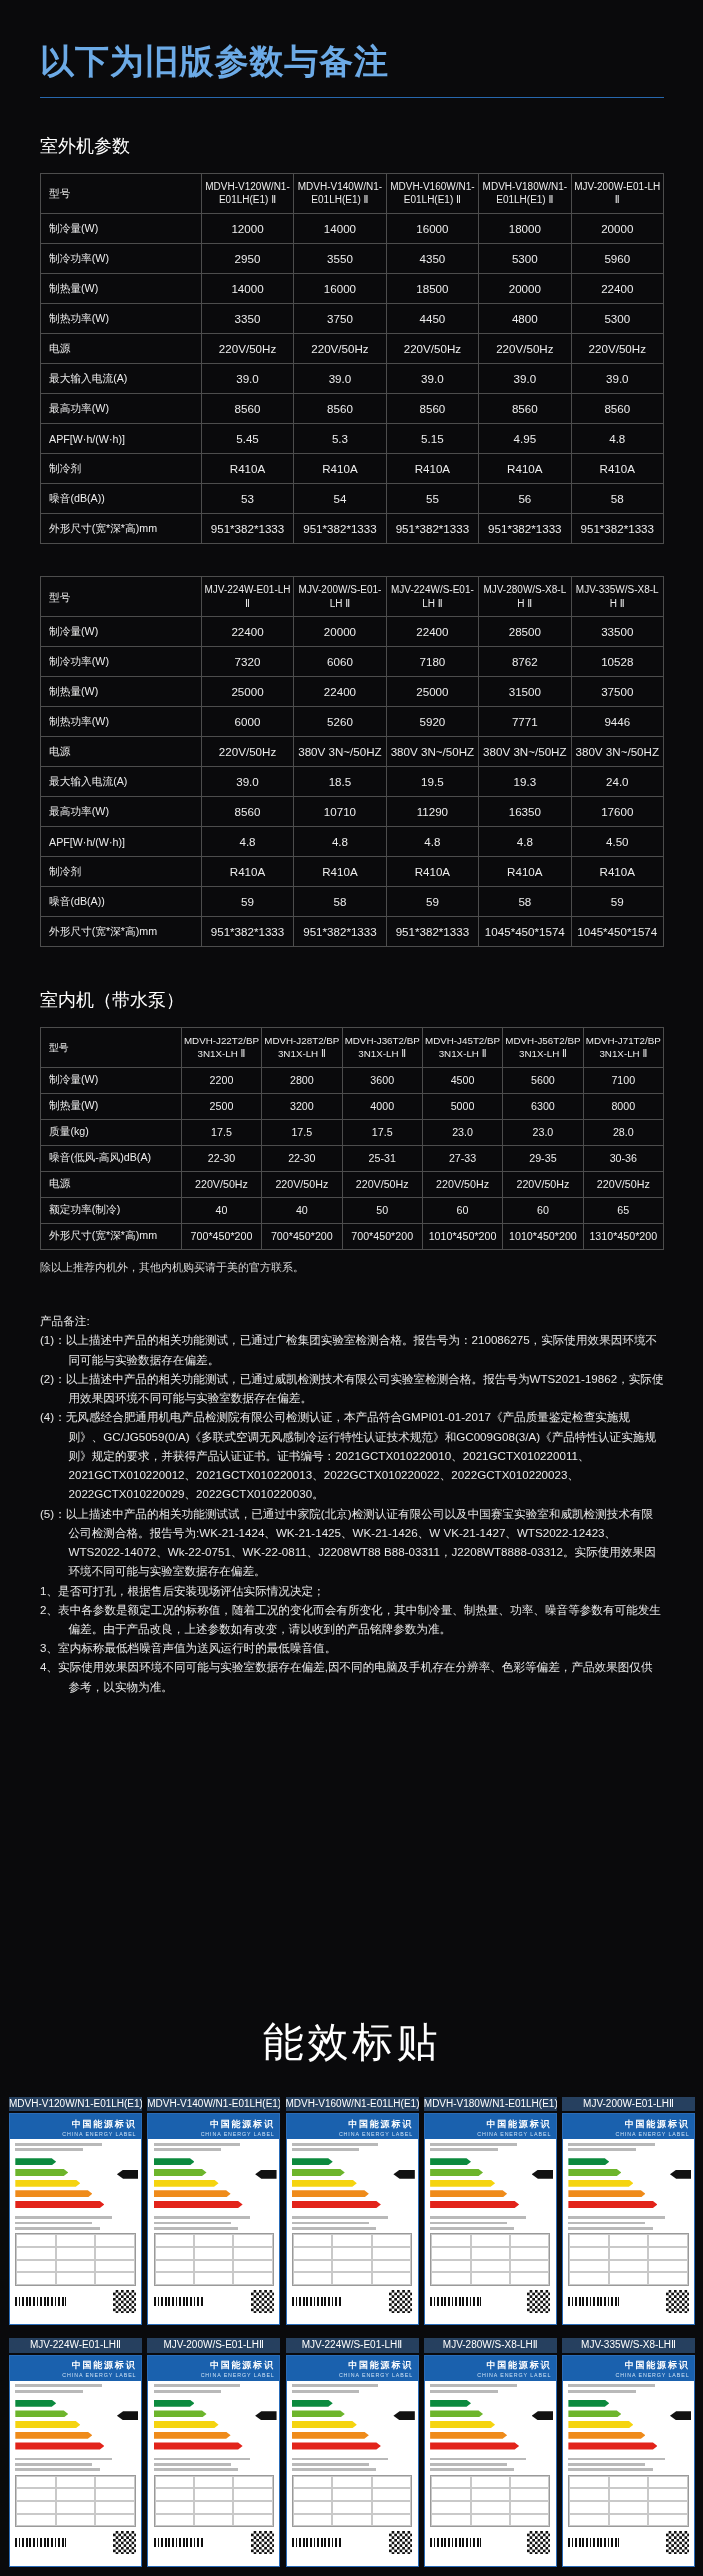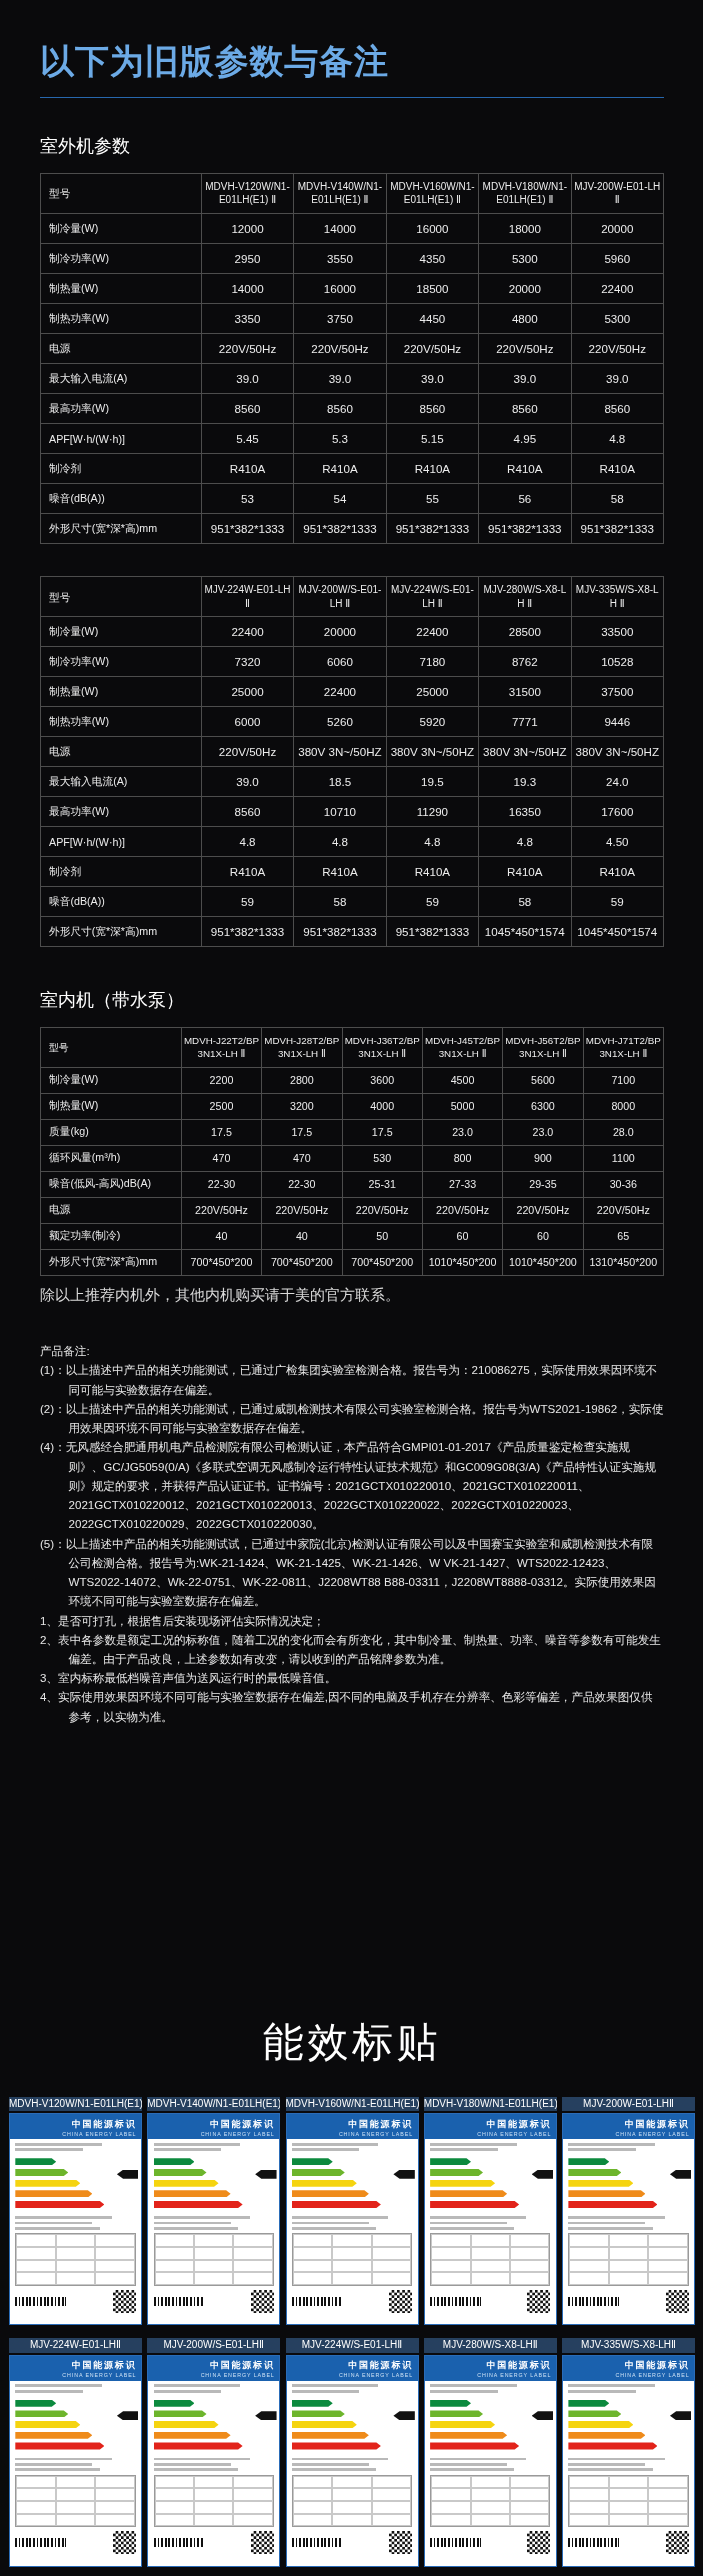--- a/index.html
+++ b/index.html
@@ -18,21 +18,21 @@
   table{width:100%;border-collapse:collapse;table-layout:fixed;margin-top:14.3px;}
   th,td{border:0.9px solid #4d4d4d;color:#ededed;font-weight:normal;}
   thead th{font-size:10px;line-height:1.35;padding:6.2px 1.8px;text-align:center;word-break:break-all;vertical-align:middle;}
   td{font-size:11.6px;height:27px;text-align:center;}
   .lbl{text-align:left !important;padding-left:8px;font-size:10.7px;}
   table.t5 .lbl{width:150px;}
   table.t2gap{margin-top:32px;}
   table.t6 .lbl{width:130px;}
   table.t6 td{height:23px;font-size:10.7px;}
   table.t6 thead th{font-size:9.8px;}
-  .footnote{margin-top:10.7px;font-size:15px;color:#d8d8d8;}
+  .footnote{margin-top:10.7px;font-size:11px;color:#d8d8d8;}
   
   .notes{margin-top:36px;}
   .note{font-size:11.6px;color:#e8e8e8;line-height:1.66;padding-left:28.5px;text-indent:-28.5px;}
   
   .energy-section{position:absolute;top:2015px;left:0;width:704px;}
   .energy-title{text-align:center;font-size:41px;color:#ffffff;letter-spacing:3.6px;}
   .labels{margin:27px 9px 0;}
   .label-row{display:flex;gap:5.3px;margin-bottom:13.4px;}
   .label-cell{flex:1;min-width:0;}
   .model-bar{background:#26405f;color:#fff;font-size:10px;height:14.3px;line-height:14.3px;text-align:center;white-space:nowrap;overflow:hidden;}
@@ -303,29 +303,20 @@
           <tr>
             <td class="lbl">质量(kg)</td>
             <td>17.5</td>
             <td>17.5</td>
             <td>17.5</td>
             <td>23.0</td>
             <td>23.0</td>
             <td>28.0</td>
           </tr>
           <tr>
-            <td class="lbl">循环风量(m³/h)</td>
-            <td>470</td>
-            <td>470</td>
-            <td>530</td>
-            <td>800</td>
-            <td>900</td>
-            <td>1100</td>
-          </tr>
-          <tr>
             <td class="lbl">噪音(低风-高风)dB(A)</td>
             <td>22-30</td>
             <td>22-30</td>
             <td>25-31</td>
             <td>27-33</td>
             <td>29-35</td>
             <td>30-36</td>
           </tr>
           <tr>
             <td class="lbl">电源</td>

